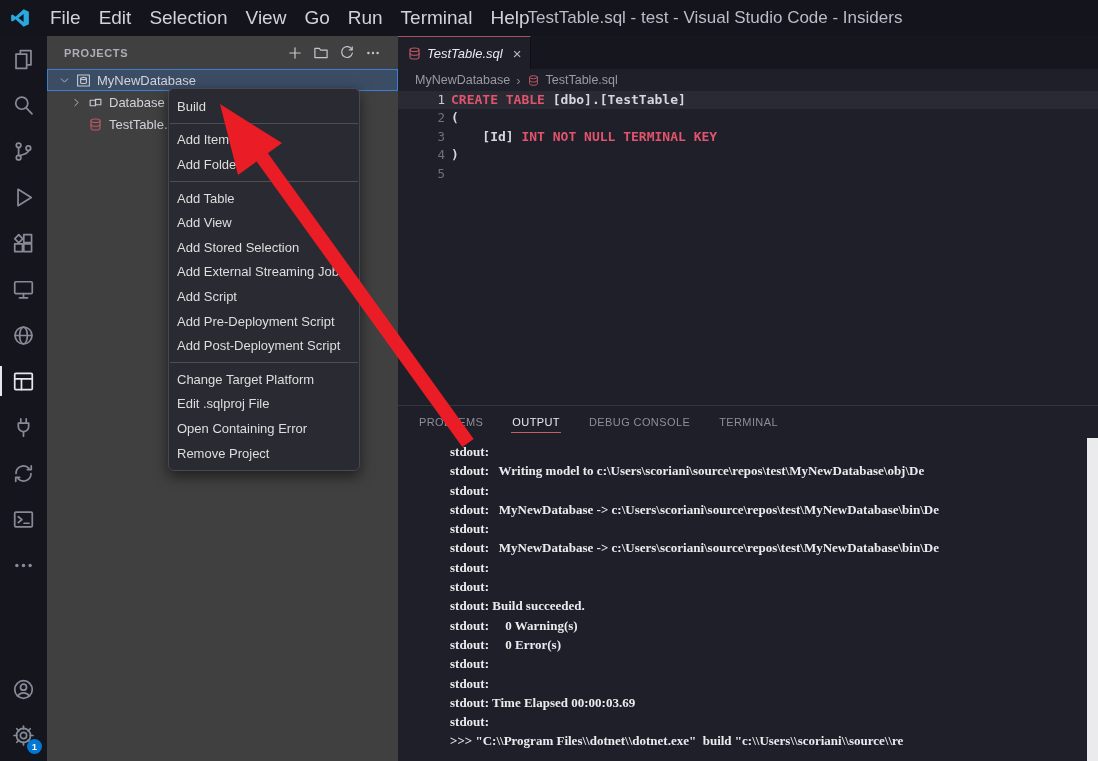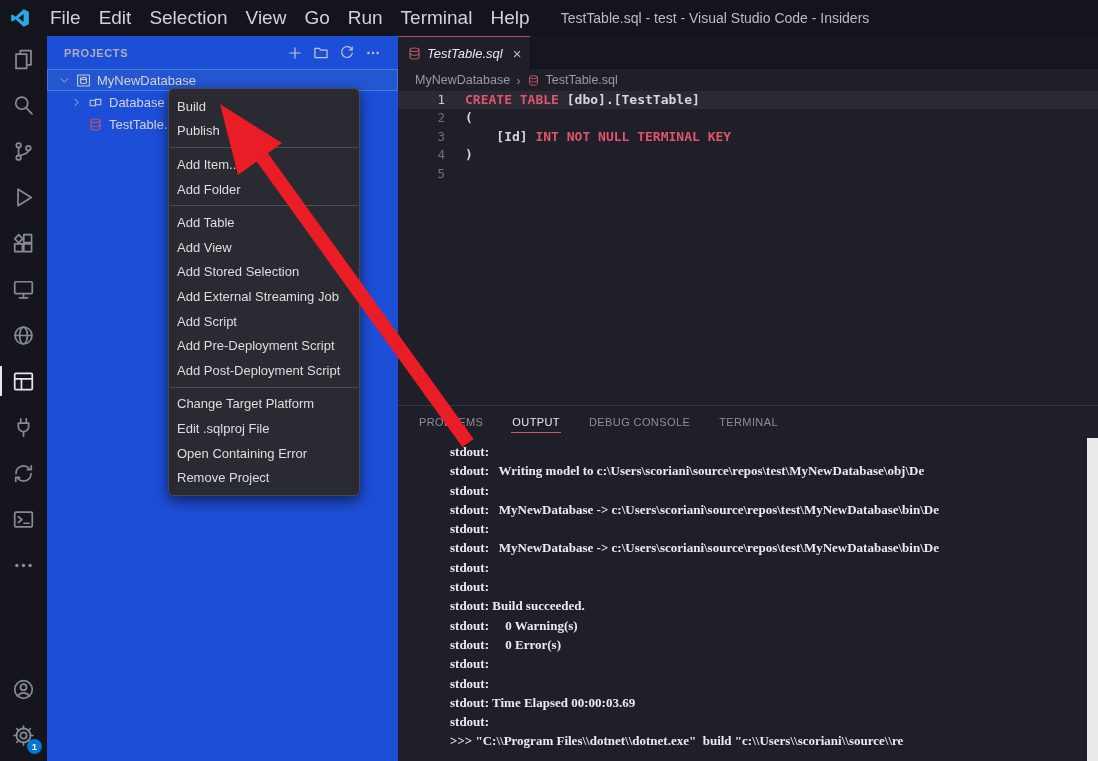--- a/index.html
+++ b/index.html
@@ -5,33 +5,33 @@
   * { margin:0; padding:0; box-sizing:border-box; }
   html,body { width:1098px; height:761px; overflow:hidden; }
   body { font-family:"Liberation Sans", sans-serif; background:#1f1f2a; position:relative; color:#cfcfd6; }
   .app { position:absolute; inset:0; }
 
   
   .titlebar { position:absolute; top:0; left:0; width:1098px; height:36px; background:#14141d; display:flex; align-items:center; z-index:6; }
   .vs-logo { width:22px; height:22px; margin:0 10px 0 9px; display:flex; align-items:center; justify-content:center; }
   .menubar { display:flex; }
   .mb-item { padding:5px 9px; font-size:19px; color:#d2d2da; border-radius:5px; }
-  .window-title { position:absolute; left:332px; right:0; text-align:center; font-size:14px; color:#bcbcc6; pointer-events:none; }
+  .window-title { position:absolute; left:332px; right:0; text-align:center; font-size:17px; color:#bcbcc6; pointer-events:none; }
 
   
   .activitybar { position:absolute; top:36px; left:0; width:47px; height:725px; background:#15151e; display:flex; flex-direction:column; align-items:center; z-index:5; padding-bottom:3px; }
   .ab-item { width:47px; height:46px; display:flex; align-items:center; justify-content:center; color:#868b95; position:relative; cursor:pointer; }
   .ab-item svg { width:23px; height:23px; }
   .ab-item.active { color:#e6e6ec; }
   .ab-item.active::before { content:""; position:absolute; left:0; top:8px; bottom:8px; width:2px; background:#e6e6ec; }
   .ab-bottom { margin-top:auto; display:flex; flex-direction:column; align-items:center; }
   .badge { position:absolute; right:5px; bottom:4px; min-width:15px; height:15px; border-radius:8px; background:#0078d4; color:#fff; font-size:9.5px; font-weight:bold; display:flex; align-items:center; justify-content:center; padding:0 3px; }
 
   
-  .sidebar { position:absolute; top:36px; left:47px; width:351px; height:725px; background:#1d4ed8; z-index:3; }
+  .sidebar { position:absolute; top:36px; left:47px; width:351px; height:725px; background:#404040; z-index:3; }
   .sb-header { height:33px; display:flex; align-items:center; padding:0 8px 0 17px; }
   .sb-title { font-size:11px; font-weight:600; letter-spacing:.6px; color:#adaeb8; }
   .sb-actions { margin-left:auto; display:flex; gap:4px; margin-right:6px; color:#c5c5ce; }
   .sb-action { width:22px; height:22px; display:flex; align-items:center; justify-content:center; border-radius:4px; cursor:pointer; }
   .sb-action svg { width:16px; height:16px; }
   .tree-row { height:22px; display:flex; align-items:center; font-size:13px; color:#d2d2da; cursor:pointer; }
   .tree-row.selected { background:rgba(50,105,190,.30); outline:1px solid #3e7ed2; outline-offset:-1px; }
   .indent1 { padding-left:11px; }
   .indent2 { padding-left:23px; }
   .chev { width:15px; height:16px; flex:none; color:#b5b5bd; display:flex; align-items:center; }
@@ -54,21 +54,21 @@
   .db-icon svg { width:15px; height:15px; }
   .db-icon.sm svg { width:13px; height:13px; }
   .tab-close { font-style:normal; color:#bcbcc4; font-size:15px; margin-left:5px; line-height:1; cursor:pointer; }
   .breadcrumb { height:22px; display:flex; align-items:center; padding-left:17px; gap:6px; font-size:12.5px; color:#9a9aa4; }
   .bc-sep { font-size:13px; color:#84848e; }
   .code { font-family:"DejaVu Sans Mono", monospace; font-size:13px; line-height:18.4px; }
   .code-line { display:flex; height:18.4px; }
   .code-line.hl { background:rgba(255,255,255,.05); }
   .ln { width:47px; flex:none; text-align:right; color:#6b7080; font-size:12.5px; }
   .ln.ln-active { color:#c7cdd4; }
-  .code-text { margin-left:20px; white-space:pre; font-weight:bold; }
+  .code-text { margin-left:6px; white-space:pre; font-weight:bold; }
   .tok-keyword { color:#e0546c; }
   .tok-plain { color:#d6d6de; }
 
   
   .panel { position:absolute; left:398px; top:405px; width:700px; height:356px; background:#1f1f2a; border-top:1px solid #35353f; z-index:2; }
   .panel-tabs { height:32px; display:flex; align-items:center; padding-left:20px; gap:27px; }
   .panel-tab { position:relative; font-size:11px; letter-spacing:.4px; color:#8e8e99; padding:9px 1px; cursor:pointer; }
   .panel-tab.active { color:#e9e9ee; }
   .panel-tab.active::after { content:""; position:absolute; left:0; right:0; bottom:4px; height:1px; background:#c95d6a; }
   .output { position:absolute; left:0; right:12px; top:32px; bottom:0; overflow:hidden; padding:4px 0 0 52px; font-family:"DejaVu Sans Mono", monospace; font-size:13px; font-weight:bold; line-height:19.3px; color:#ebebee; }
@@ -270,21 +270,20 @@
               <path d="M3.2 8c0 1 2.1 1.9 4.8 1.9S12.8 9 12.8 8"></path>
             </svg>
           </span>
         <span class="tree-label">TestTable.sql</span>
       </div>
     </div>
   </aside>
 
   <div class="context-menu">
       <div class="menu-item">Build</div>
-      <div class="menu-item">Publish</div>
       <div class="menu-sep"></div>
       <div class="menu-item">Add Item...</div>
       <div class="menu-item">Add Folder</div>
       <div class="menu-sep"></div>
       <div class="menu-item">Add Table</div>
       <div class="menu-item">Add View</div>
       <div class="menu-item">Add Stored Selection</div>
       <div class="menu-item">Add External Streaming Job</div>
       <div class="menu-item">Add Script</div>
       <div class="menu-item">Add Pre-Deployment Script</div>

